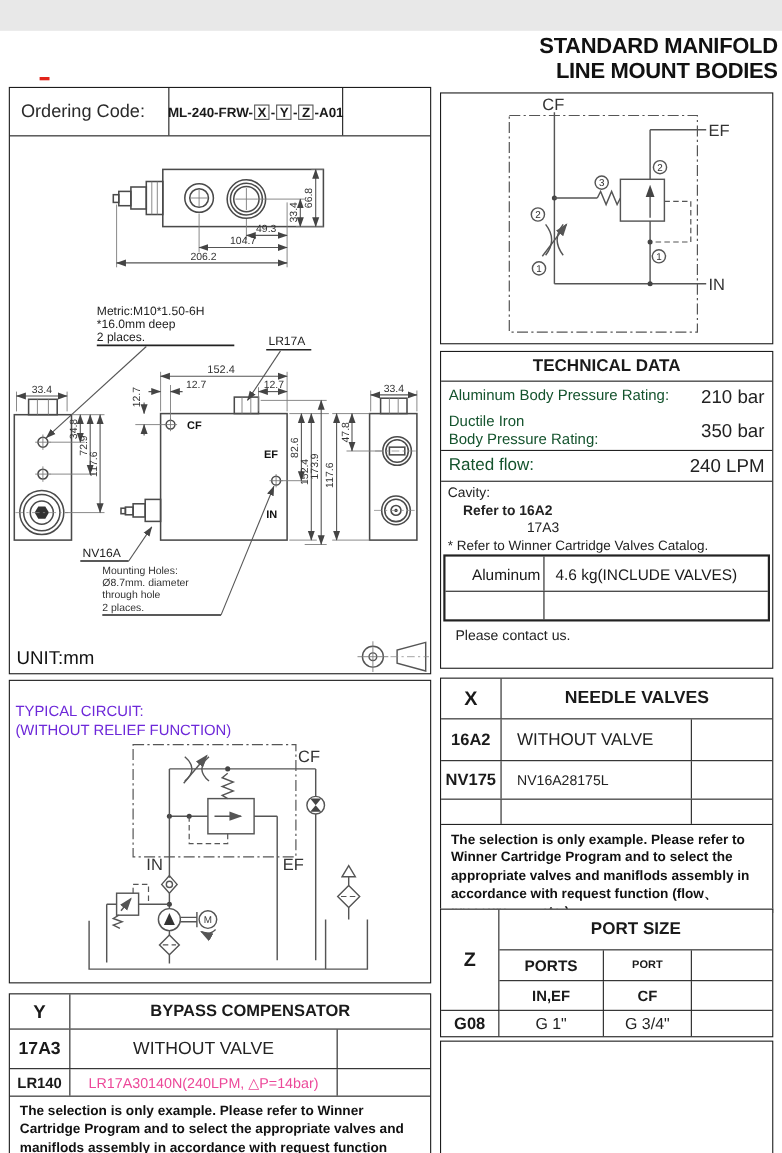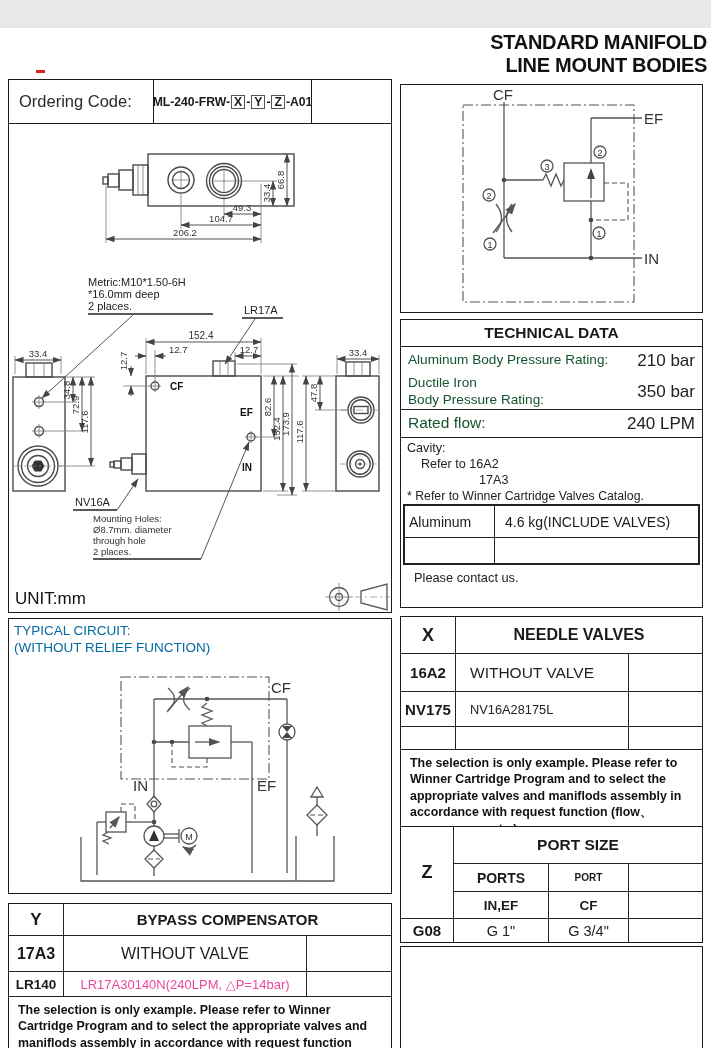--- a/index.html
+++ b/index.html
@@ -44,21 +44,21 @@
   .biglbl{font-size:15px;fill:#333;}
   .s{stroke:#4a4a4a;fill:none;stroke-width:1.4;}
   .s2{stroke:#555;fill:none;stroke-width:1.3;}
   .thin{stroke:#7a7a7a;stroke-width:0.8;fill:none;}
   .dimln{stroke:#555;stroke-width:1;fill:none;}
   .dd{stroke:#555;stroke-width:1.1;fill:none;stroke-dasharray:10 3 2 3;}
   .dash{stroke:#555;stroke-width:1.1;fill:none;stroke-dasharray:5 3;}
   .cl{stroke:#888;stroke-width:0.7;fill:none;stroke-dasharray:7 3 2 3;}
   .footL{position:absolute;left:10px;top:1041px;font-size:11px;font-weight:700;color:#333;}
   .footR{position:absolute;right:14px;top:1044px;font-size:9px;color:#96a1ac;letter-spacing:1px;}
-  .circuitTitle{position:absolute;left:5px;top:4px;font-size:13.5px;color:#0369a1;line-height:1.25;}
+  .circuitTitle{position:absolute;left:5px;top:20px;font-size:13.5px;color:#6d28d9;line-height:1.25;}
 </style>
 </head>
 <body>
 
 <div class="page">
 
   <div class="title">
     <div>STANDARD MANIFOLD</div>
     <div>LINE MOUNT BODIES</div>
   </div>
@@ -323,27 +323,27 @@
         <div>Body Pressure Rating:</div>
       </div>
       <div class="tdval">350 bar</div>
     </div>
     <div class="tdrow" style="height:28px;border-bottom:1.3px solid #222;">
       <div class="tdlab" style="font-size:15.5px;">Rated flow:</div>
       <div class="tdval">240 LPM</div>
     </div>
     <div class="cav">
       <div>Cavity:</div>
-      <div style="padding-left:14px;">Refer to  16A2</div>
+      <div style="padding-left:14px;font-weight:bold;">Refer to  16A2</div>
       <div style="padding-left:72px;">17A3</div>
       <div style="font-size:12.3px;">* Refer to Winner Cartridge Valves Catalog.</div>
     </div>
     <div class="wtable" style="top:184px;height:61px;">
       <div style="display:flex;height:32px;border-bottom:1.3px solid #222;box-sizing:border-box;">
-        <div class="cell bR" style="width:90px;padding-left:4px;font-size:14px;">Aluminum</div>
+        <div class="cell bR" style="width:90px;padding-left:24px;font-size:14px;">Aluminum</div>
         <div class="cell" style="flex:1;padding-left:10px;font-size:14px;">4.6  kg(INCLUDE VALVES)</div>
       </div>
       <div style="display:flex;height:25px;">
         <div class="cell bR" style="width:90px;"></div>
         <div class="cell" style="flex:1;"></div>
       </div>
     </div>
     <div class="notesmall" style="position:absolute;left:6px;top:250px;">
       <div style="padding-left:7px;">Please contact us.</div>
     </div>

